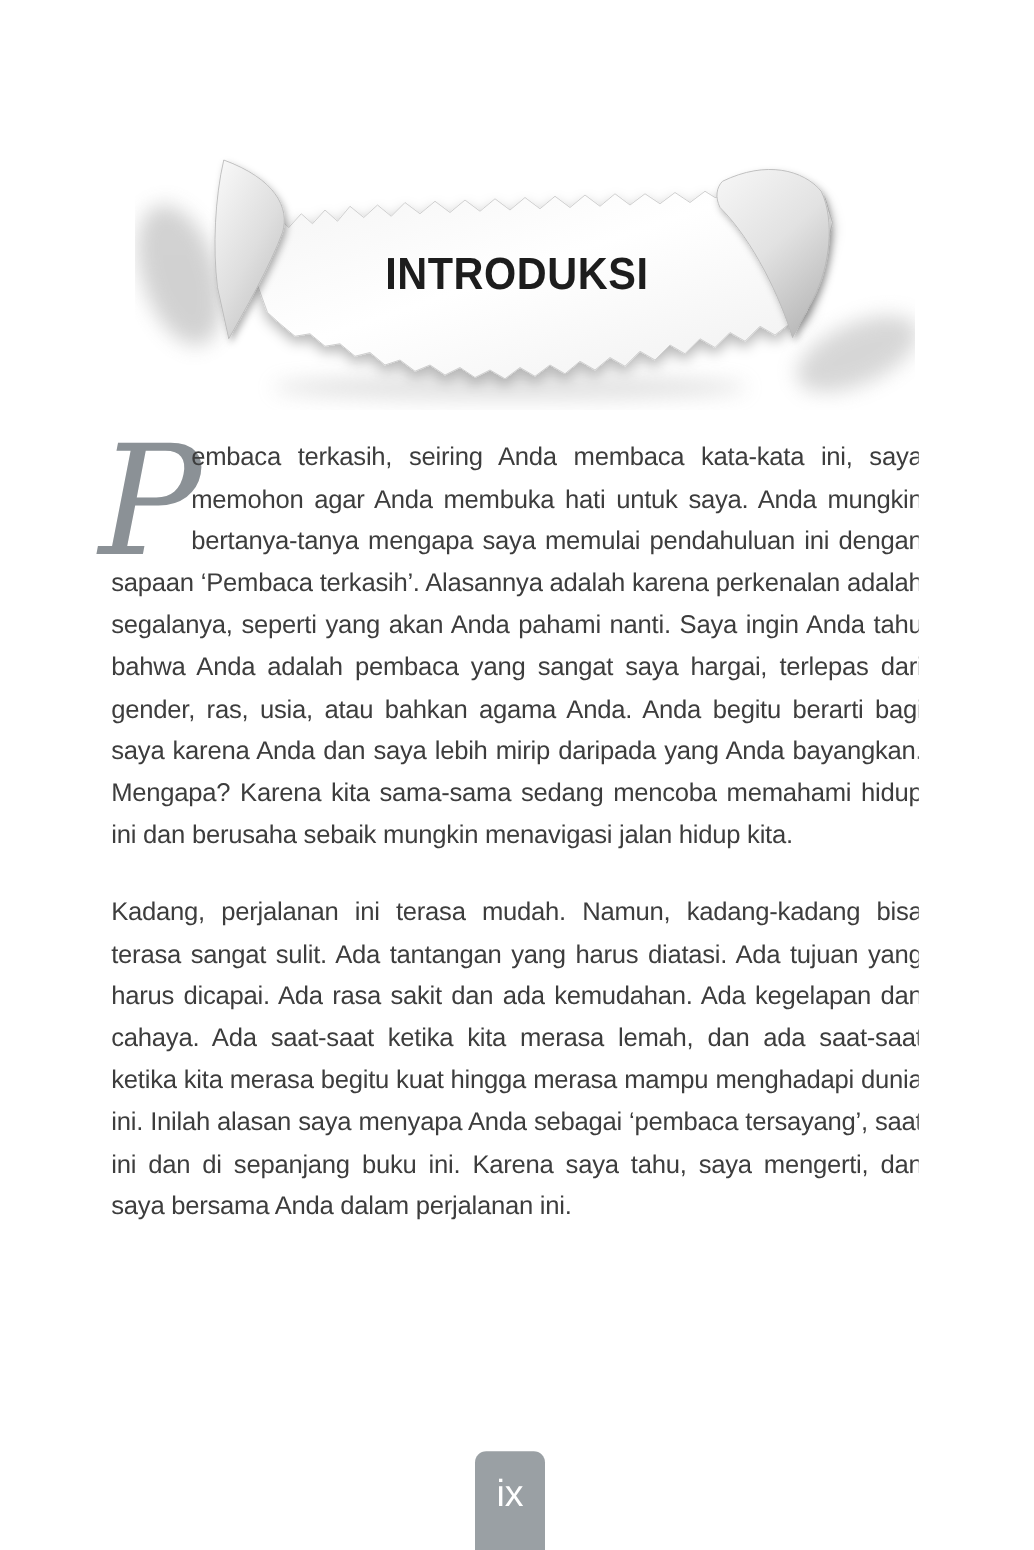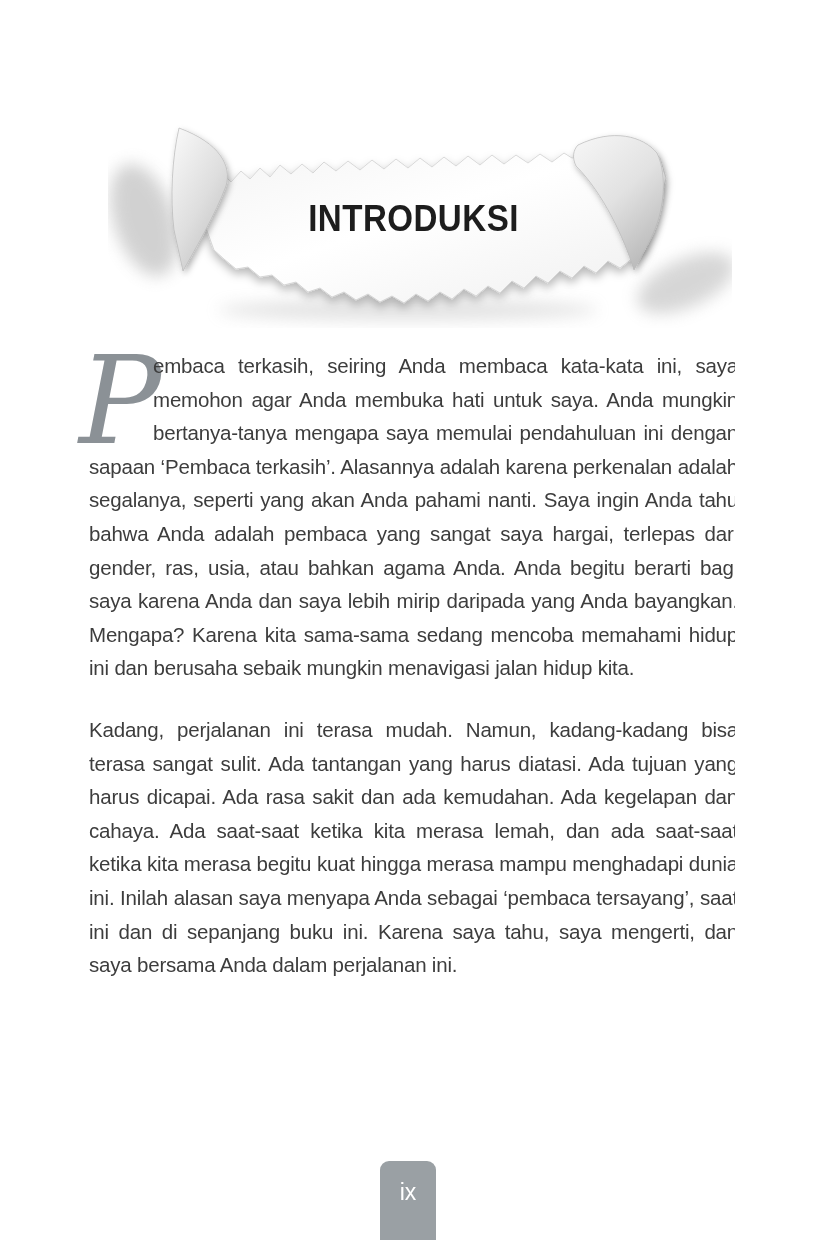--- a/index.html
+++ b/index.html
@@ -69,21 +69,21 @@
     top:1161px;
     width:56px;
     height:79px;
     background:var(--page-tab-bg);
     border-radius:9px 9px 0 0;
     text-align:center;
   }
   .page-tab .num{
     display:block;
     margin-top:18px;
-    font-size:23px;
+    font-size:30px;
     color:var(--page-tab-text);
   }
 </style>
 </head>
 <body>
 
 <div class="page">
 
   <div class="banner">
     <svg viewBox="0 0 624 230" aria-hidden="true">

